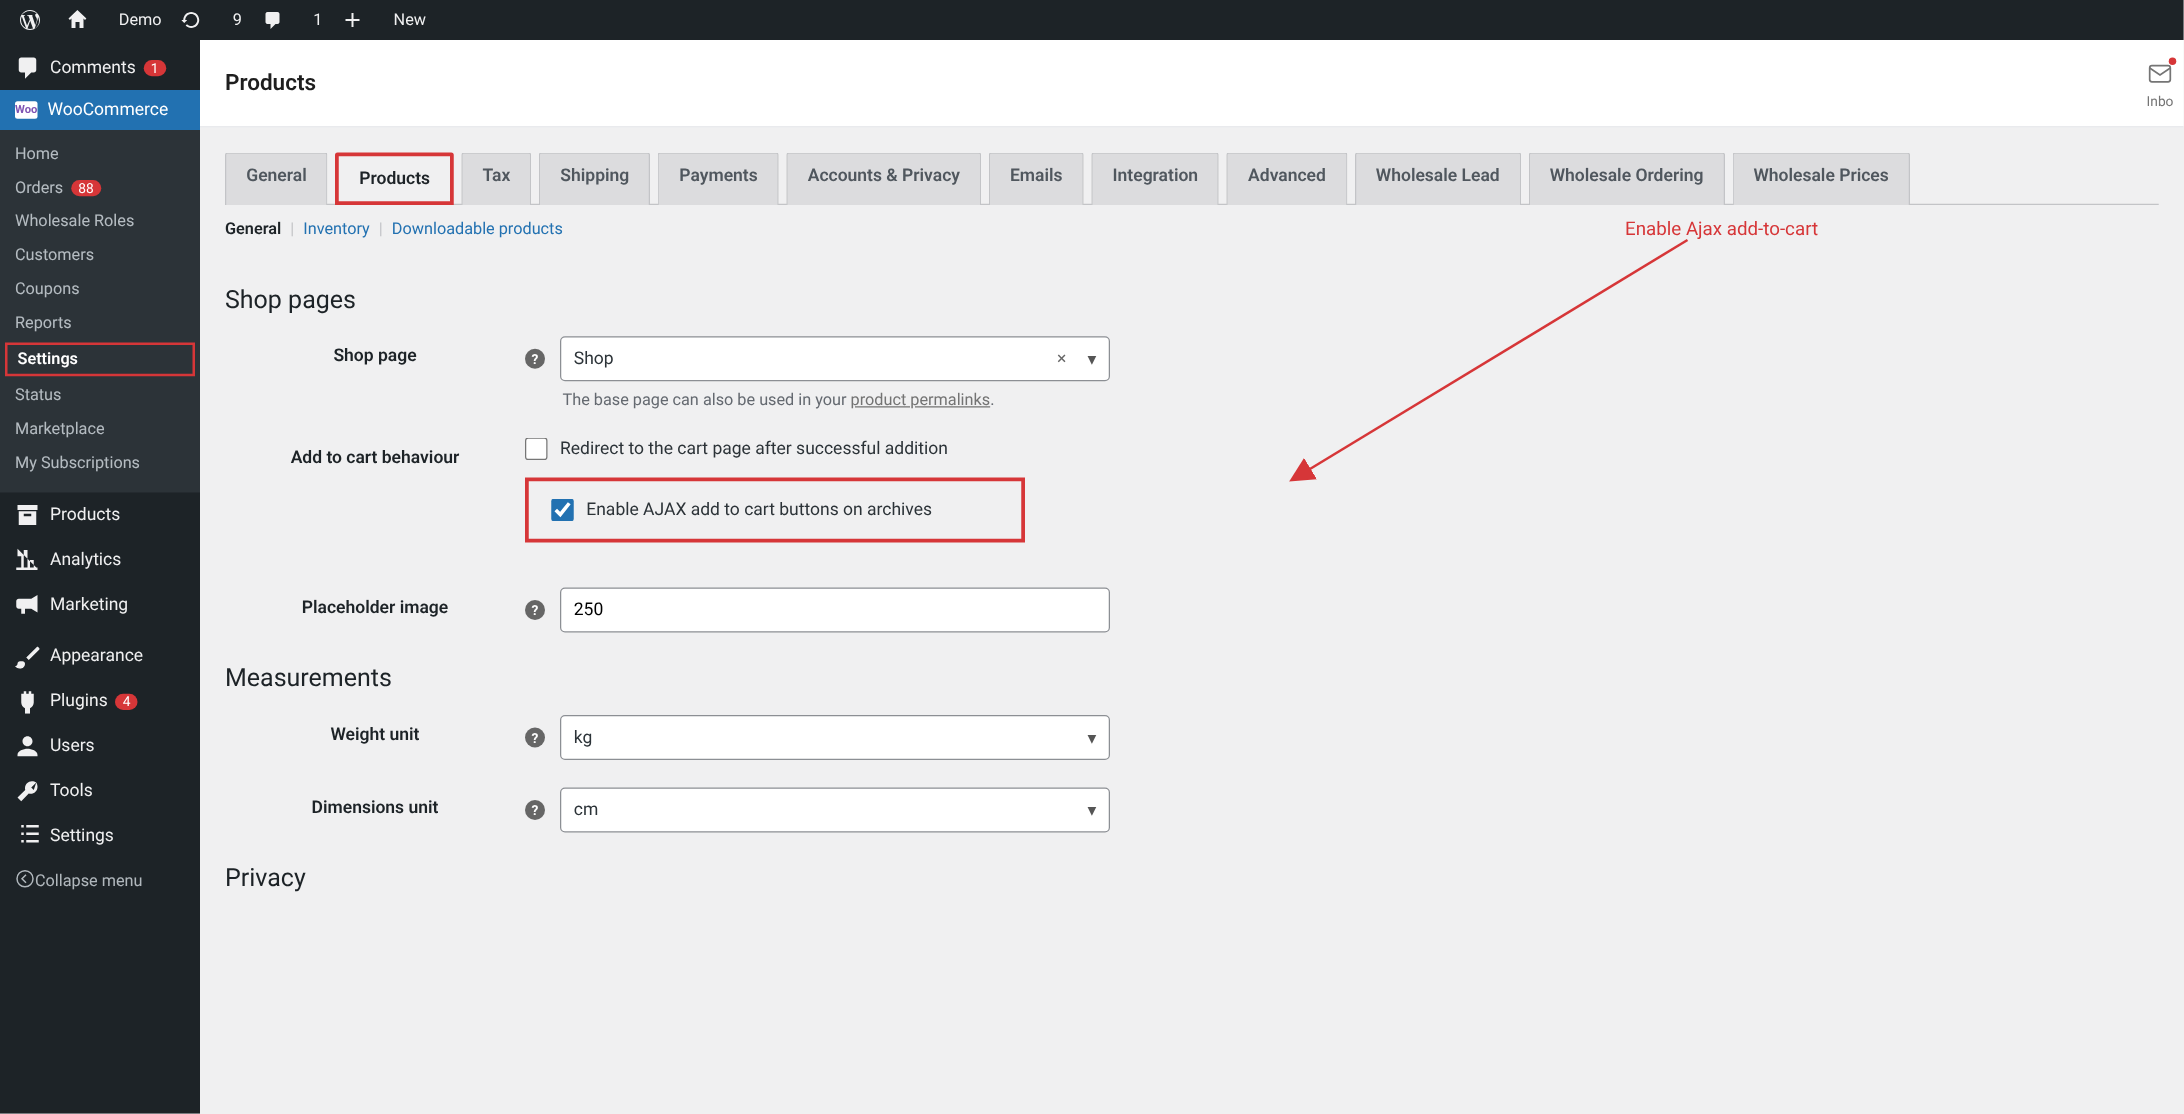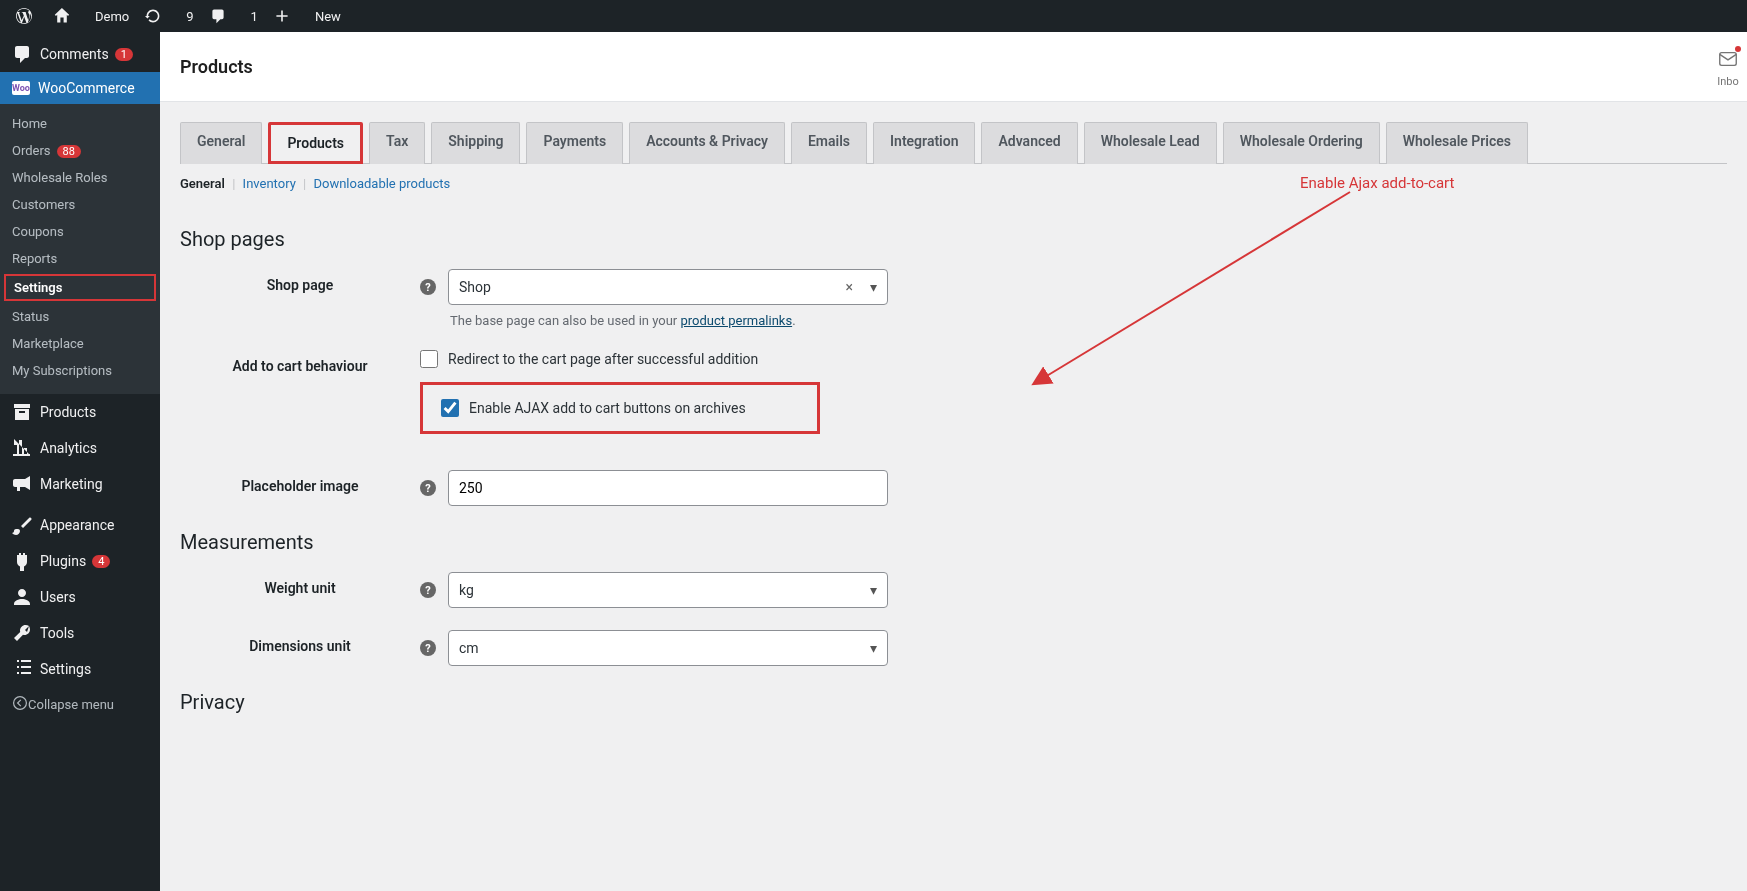--- a/index.html
+++ b/index.html
@@ -52,21 +52,21 @@
 .form-row { display: flex; align-items: flex-start; margin-bottom: 22px; }
 .form-label { width: 240px; font-size: 14px; color: #1d2327; font-weight: 600; padding-top: 8px; text-align: center; }
 .form-field { flex: 1; max-width: 700px; position: relative; }
 .help-tip { width: 16px; height: 16px; background: #666; border-radius: 50%; display: inline-flex; align-items: center; justify-content: center; color: #fff; font-size: 11px; font-weight: 700; margin-right: 12px; cursor: help; }
 .field-inner { display: flex; align-items: center; }
 
 .select-box { width: 440px; height: 36px; border: 1px solid #8c8f94; border-radius: 4px; background: #fff; display: flex; align-items: center; padding: 0 10px; font-size: 14px; color: #2c3338; position: relative; cursor: pointer; }
 .select-box .clear { position: absolute; right: 34px; color: #666; }
 .select-box .caret { position: absolute; right: 10px; color: #555; }
 .desc { color: #646970; font-size: 13px; margin-top: 8px; margin-left: 30px; }
-.desc a { color: #0c4a6e; text-decoration: underline; }
+.desc a { color: #737373; text-decoration: underline; }
 
 .checkbox-row { display: flex; align-items: center; margin-bottom: 14px; font-size: 14px; color: #2c3338; }
 .checkbox-row input[type=checkbox] { width: 18px; height: 18px; margin-right: 10px; accent-color: #2271b1; cursor: pointer; border-radius: 3px; }
 .checkbox-row.highlight { border: 3px solid #d63638; padding: 14px 18px; width: fit-content; min-width: 400px; }
 
 input.text-field { width: 440px; height: 36px; border: 1px solid #8c8f94; border-radius: 4px; padding: 0 10px; font-size: 14px; background: #fff; }
 
 
 .annotation-text { position: absolute; color: #d63638; font-size: 15px; font-weight: 400; }
 .annotation-line { position: absolute; }

